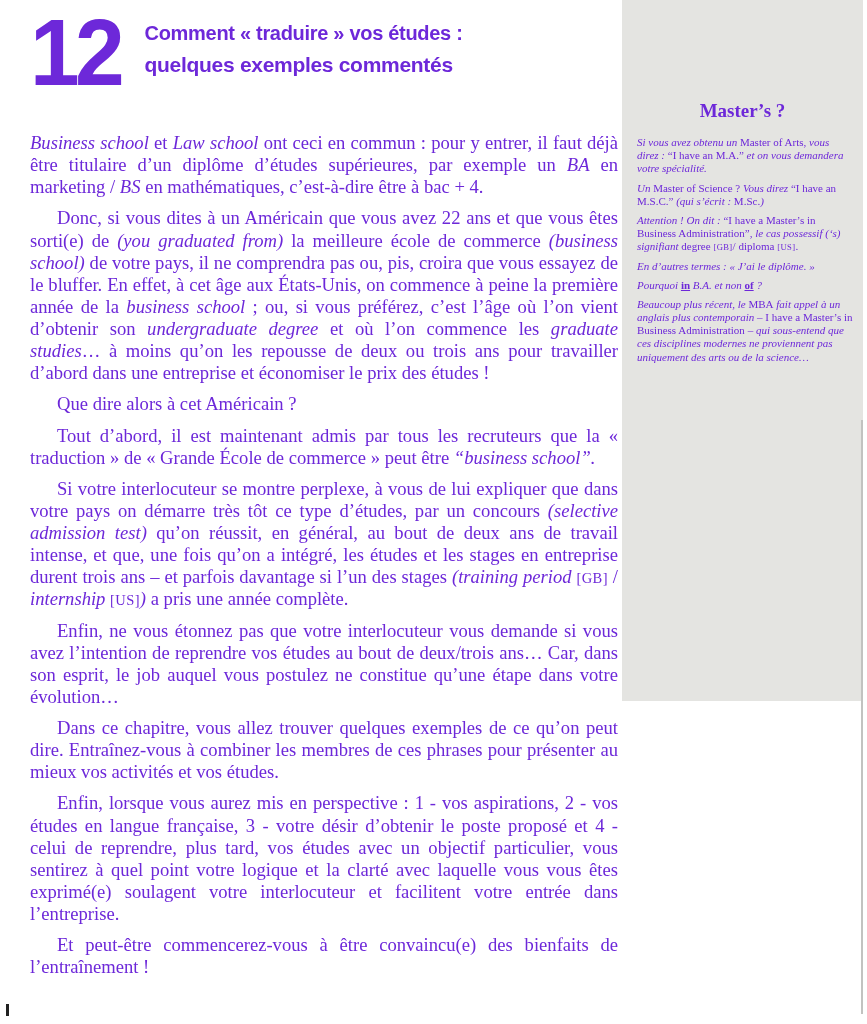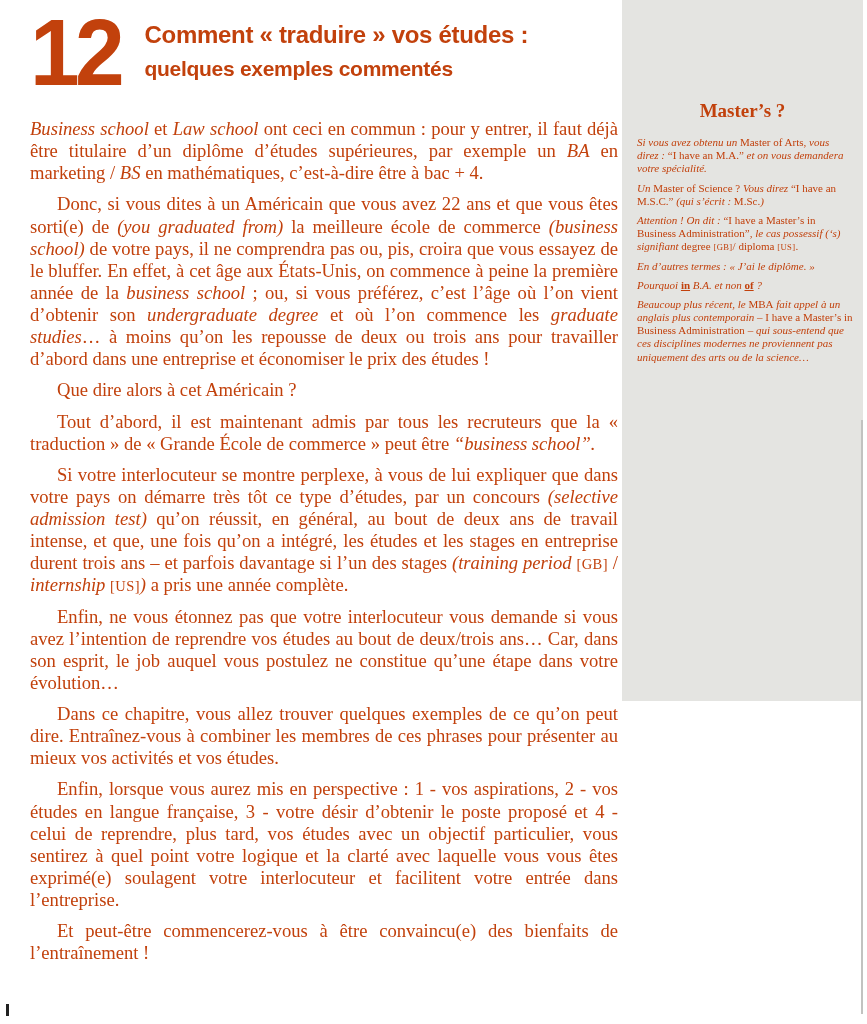--- a/index.html
+++ b/index.html
@@ -5,25 +5,25 @@
   html,body{margin:0;padding:0;background:#ffffff;}
   .page{position:relative;width:867px;height:1024px;background:#ffffff;
         font-family:"Liberation Serif",serif;color:#151515;overflow:hidden;}
 
   
   .header{position:absolute;left:30px;top:14px;display:flex;align-items:flex-start;}
   .chapter-number{font-family:"Liberation Sans",sans-serif;font-weight:bold;
         font-size:94px;line-height:0.84;letter-spacing:-5px;
         transform:scaleX(0.95);transform-origin:left top;}
   .titles{margin-left:20px;font-family:"Liberation Sans",sans-serif;font-weight:bold;padding-top:8px;}
-  .title-main{font-size:24px;line-height:1.1;letter-spacing:-0.3px;}
+  .title-main{font-size:20px;line-height:1.1;letter-spacing:-0.3px;}
   .title-sub{font-size:21px;margin-top:9px;letter-spacing:-0.3px;}
 
   
-  .main-col{position:absolute;left:30px;top:118px;width:588px;
+  .main-col{position:absolute;left:30px;top:132px;width:588px;
         font-size:18.6px;line-height:1.19;text-align:justify;}
   .body-para{margin:0 0 9px 0;}
   .body-para.indent{text-indent:27px;}
 
   
   .sidebar{position:absolute;left:622px;top:0;width:241px;height:701px;background:#e4e4e1;}
   .sidebar-title{font-weight:bold;font-size:19px;text-align:center;
         margin:100px 0 14px 0;}
   .sidebar-body{padding:0 10px 0 15px;font-size:11px;line-height:1.2;}
   .side-para{margin:0 0 6px 0;}
@@ -34,21 +34,21 @@
   .run-u{font-style:normal;text-decoration:underline;font-weight:bold;}
   .run-sc{font-style:normal;font-size:0.78em;letter-spacing:0.4px;margin-top:22px;}
 
   
   .scan-edge{position:absolute;right:4px;top:420px;width:2px;height:594px;background:#c2c2c0;}
   .scan-mark{position:absolute;left:6px;top:1004px;width:3px;height:12px;background:#222;}
 </style>
 </head>
 <body>
 
-<div class="page" style="color: #c2410c;">
+<div class="page" style="color: #6d28d9;">
 
   <div class="header">
     <div class="chapter-number">12</div>
     <div class="titles">
       <div class="title-main">Comment « traduire » vos études :</div>
       <div class="title-sub">quelques exemples commentés</div>
     </div>
   </div>
 
   <div class="main-col">

